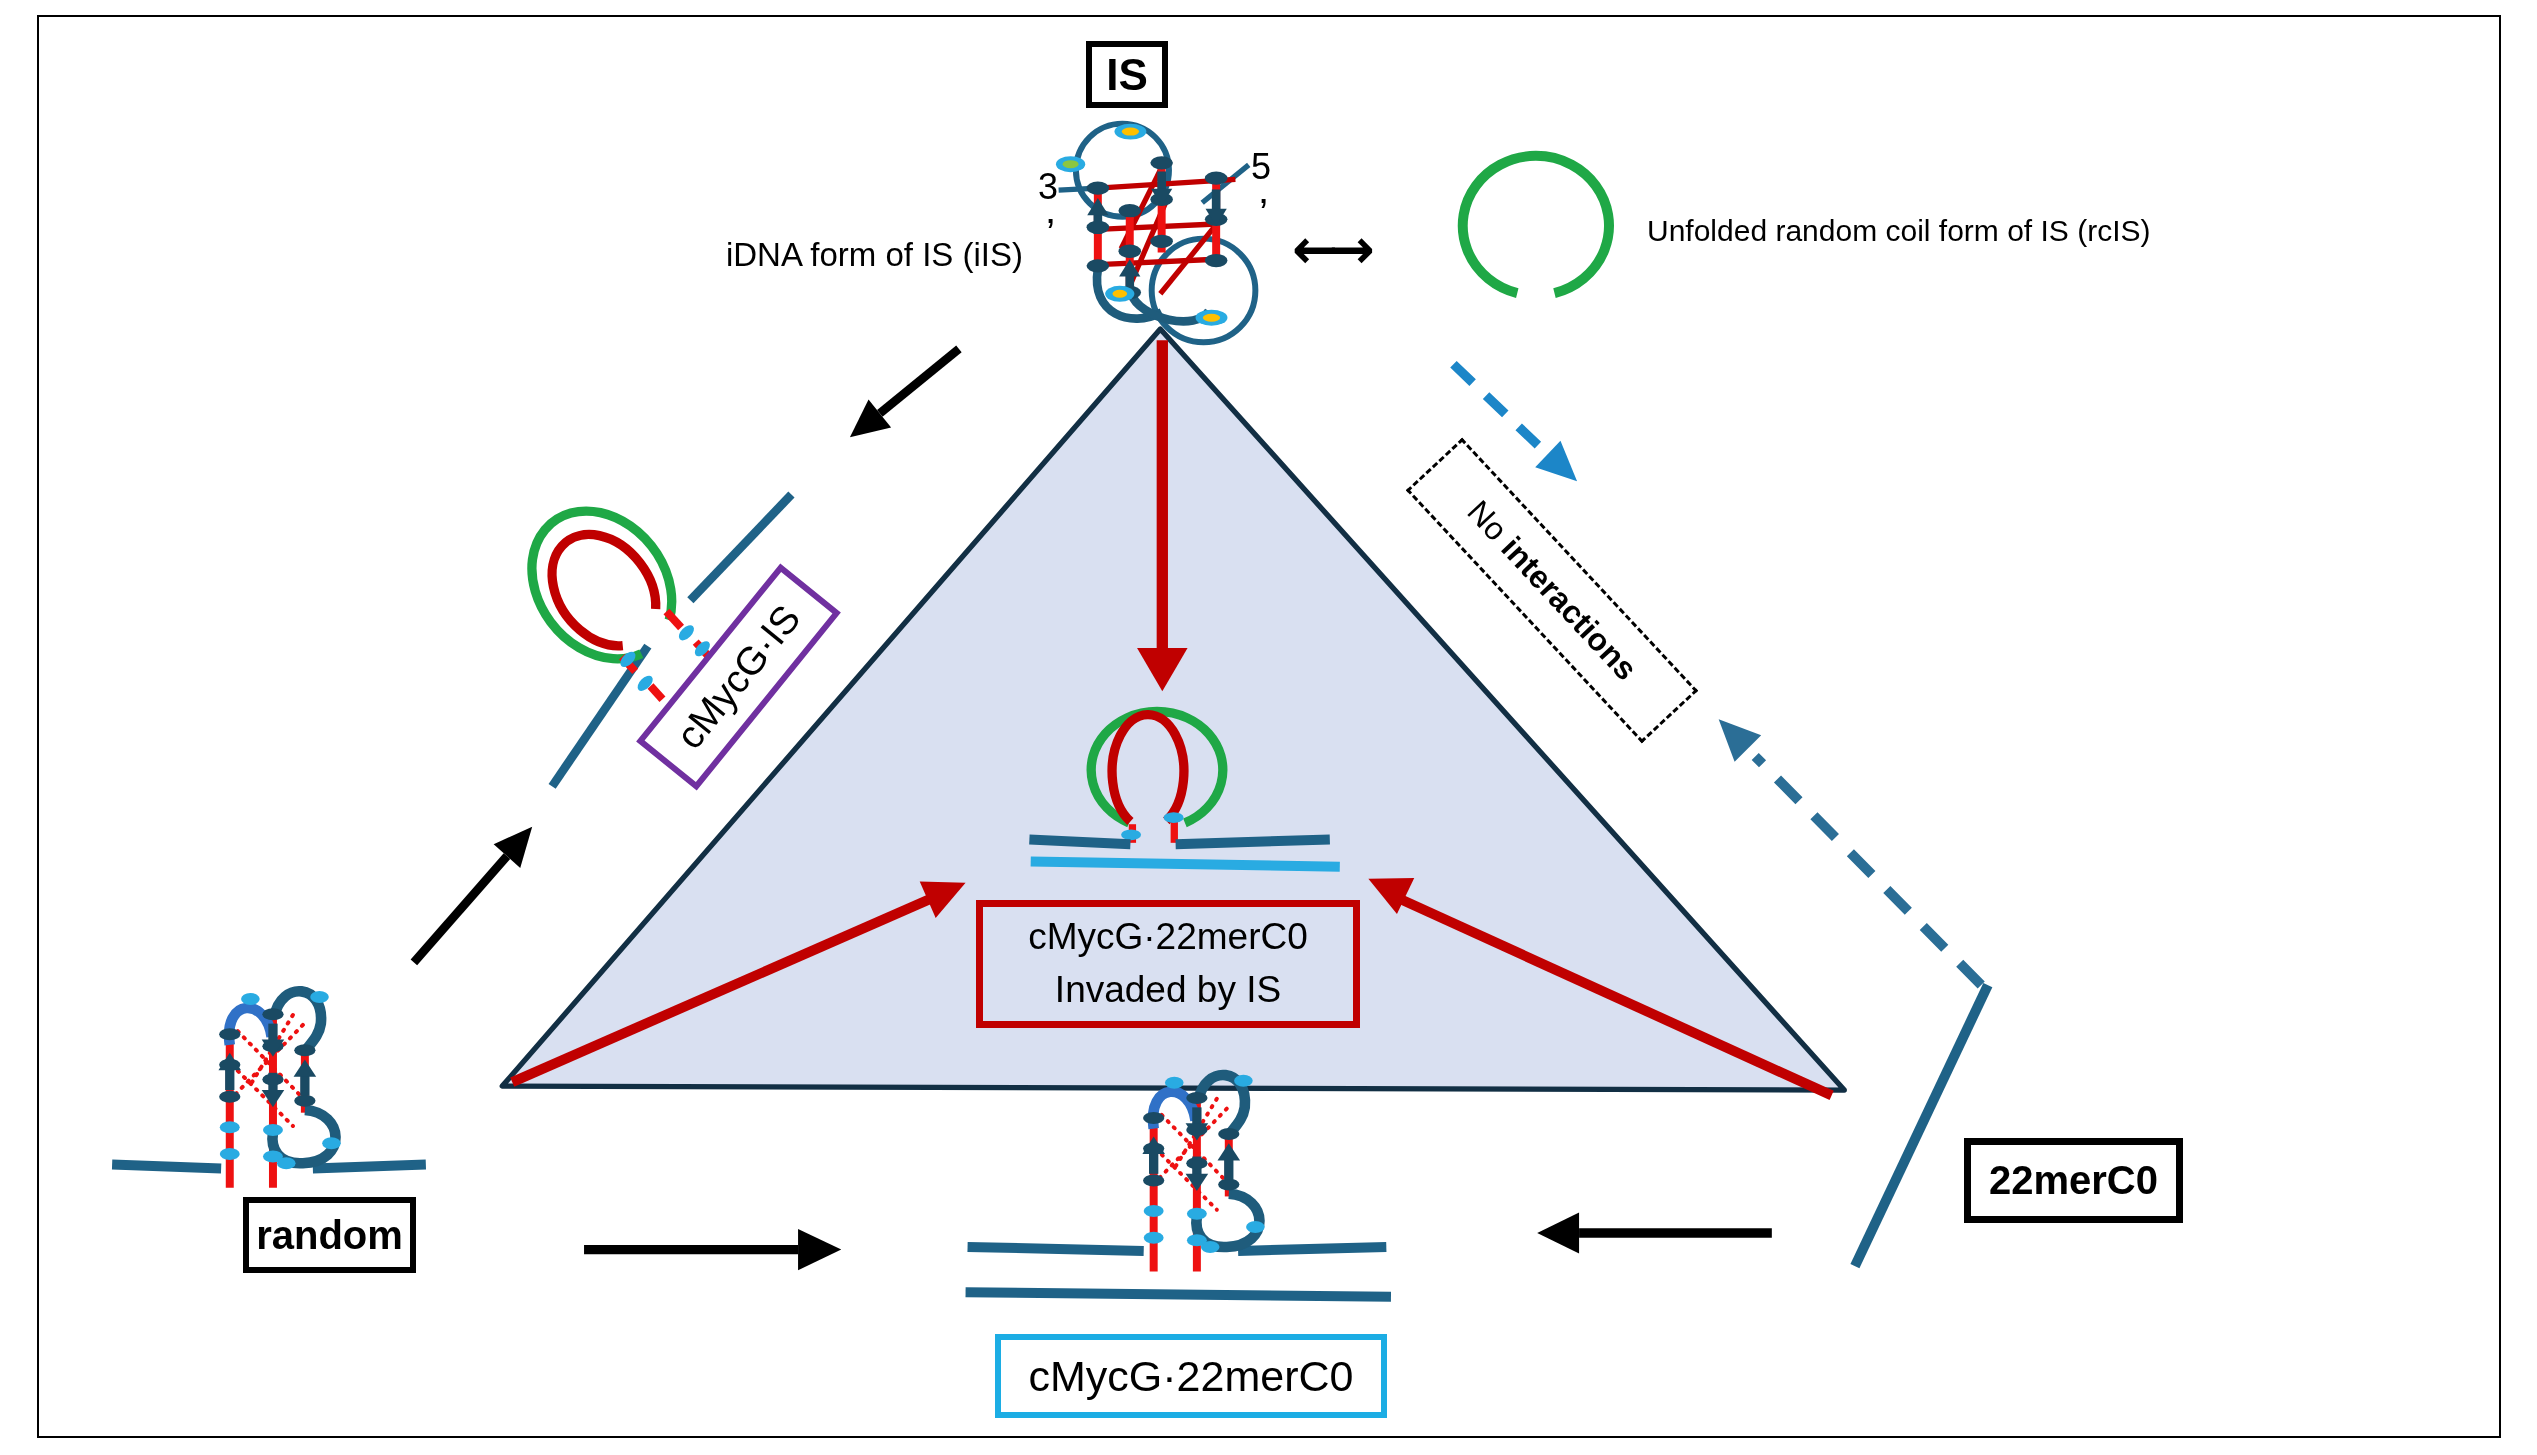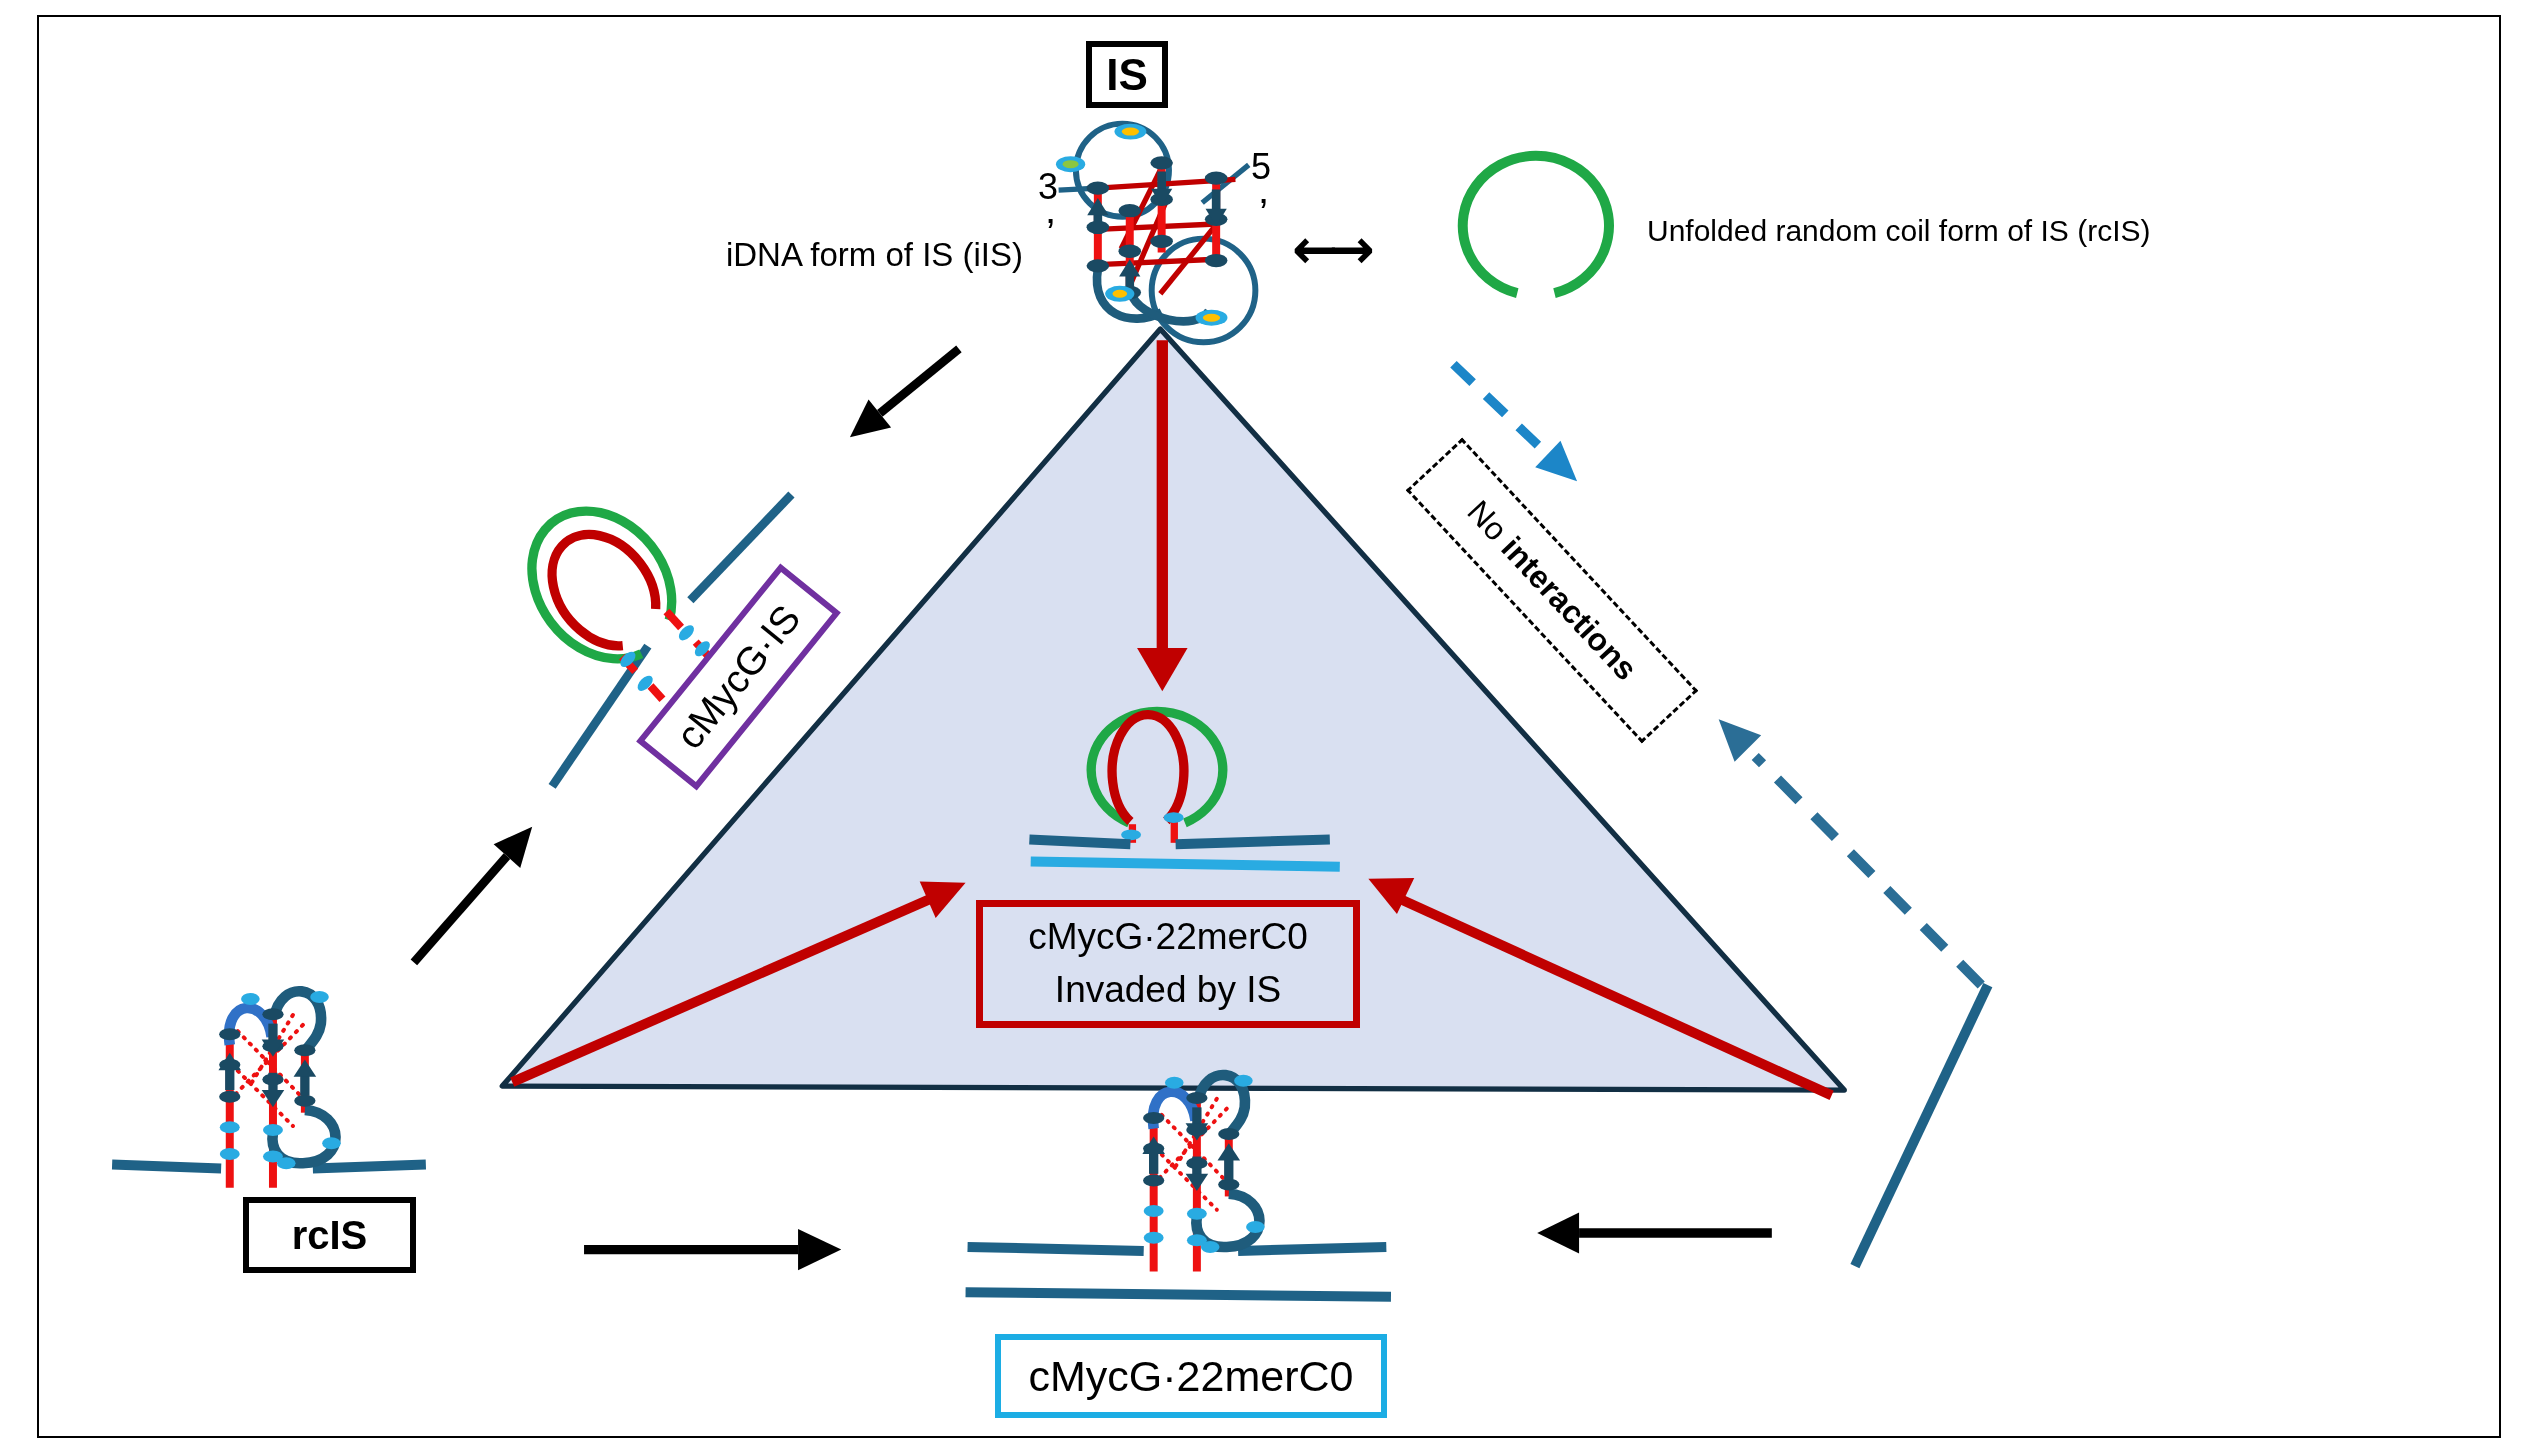--- a/index.html
+++ b/index.html
@@ -252,22 +252,25 @@
   <div class="boxlbl purple-box">
     <span>cMycG·IS</span>
   </div>
 
   <div class="boxlbl red-box">
     <span>cMycG·22merC0</span>
     <span>Invaded by IS</span>
   </div>
 
   <div class="boxlbl cmycg-box">
-    <span>rcIS</span>
+    <span>random</span>
   </div>
 
   <div class="boxlbl cyan-box">
     <span>cMycG·22merC0</span>
   </div>
 
+  <div class="boxlbl merc0-box">
+    <span>22merC0</span>
+  </div>
 
 </div>
 
 
 </body></html>

